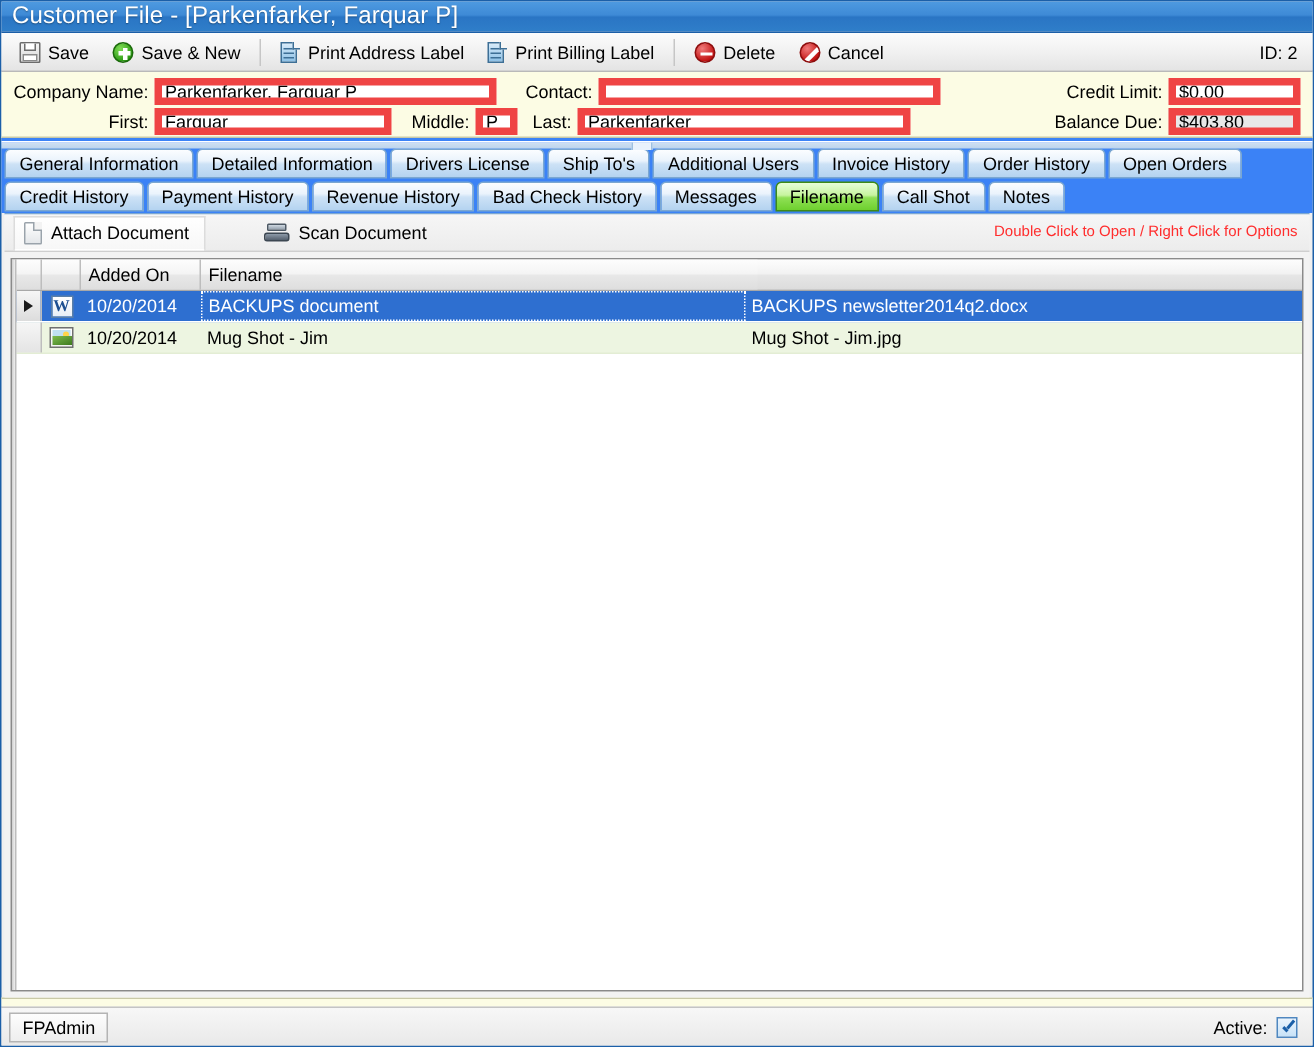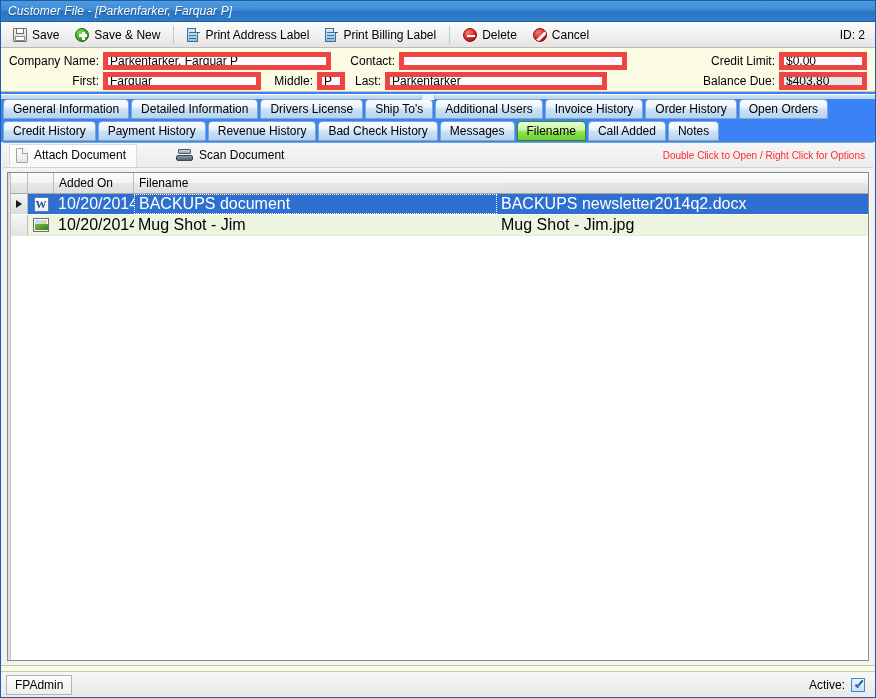--- a/index.html
+++ b/index.html
@@ -30,25 +30,24 @@
     height: 21px;
     flex: 0 0 21px;
     background: linear-gradient(to bottom, #4e9ae0 0%, #3e8ad6 45%, #2a75c4 52%, #2f7ec9 100%);
     border-bottom: 1px solid #1b5fa8;
     display: flex;
     align-items: center;
     padding-left: 7px;
   }
   .titlebar-text {
     color: #ffffff;
-    font-size: 12px;
+    font-size: 16px;
     letter-spacing: .1px;
     text-shadow: 0 1px 1px rgba(0,0,0,.35);
     white-space: nowrap;
-    font-style: italic;
   }
 
   
   .toolbar {
     flex: 0 0 26px;
     height: 26px;
     background: linear-gradient(to bottom, #fcfcfc 0%, #f1f1f1 50%, #e4e4e4 100%);
     border-bottom: 1px solid #b9b9b9;
     display: flex;
     align-items: center;
@@ -372,21 +371,21 @@
     border-bottom: 1px solid #ffffff;
     cursor: default;
   }
   .grow.alt { background: #edf5e1; border-bottom-color: #e3edd4; }
   .grow.sel { background: #2e6fd0; color: #ffffff; }
   .gc {
     height: 20px;
     display: flex;
     align-items: center;
     padding: 0 4px;
-    font-size: 16px;
+    font-size: 12px;
     overflow: hidden;
     white-space: nowrap;
   }
   .gc.c-ind {
     width: 17px; flex: 0 0 17px; padding: 0;
     justify-content: center;
     background: linear-gradient(to bottom,#f6f6f6,#e4e4e4);
     border-right: 1px solid #bdbdbd;
     color: #333;
   }
@@ -637,21 +636,21 @@
       <div class="tab">
           <span>Bad Check History</span>
         </div>
       <div class="tab">
           <span>Messages</span>
         </div>
       <div class="tab active">
           <span>Filename</span>
         </div>
       <div class="tab">
-          <span>Call Added</span>
+          <span>Call Shot</span>
         </div>
       <div class="tab">
           <span>Notes</span>
         </div>
     </div>
   </div>
 
   <div class="tabpage">
 
     <div class="actionbar">

